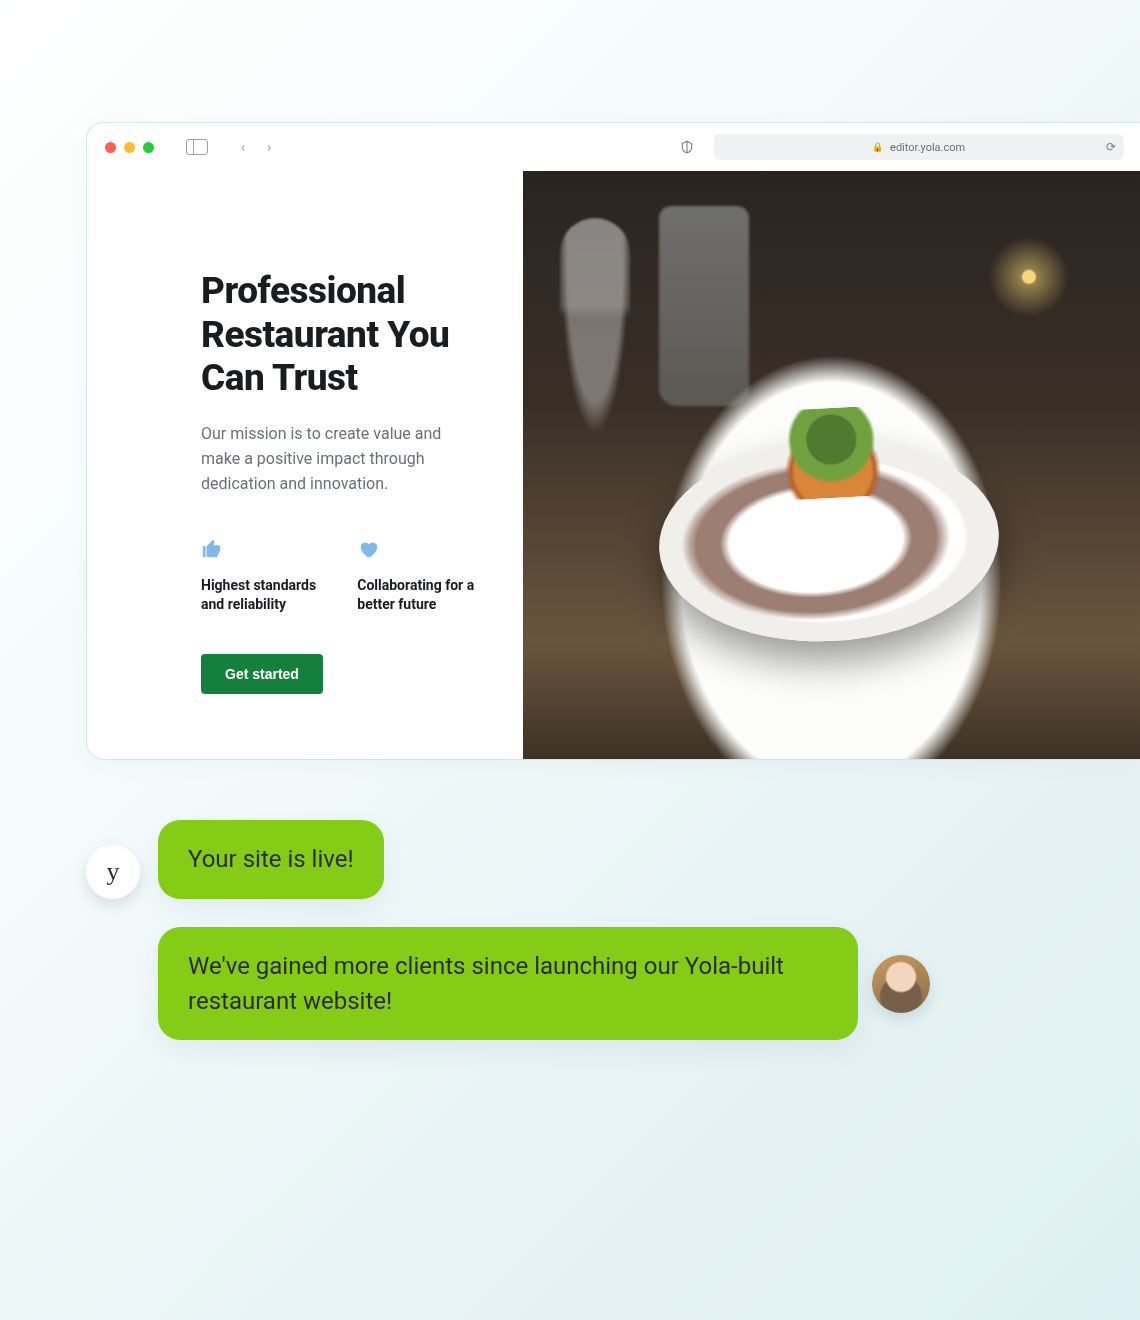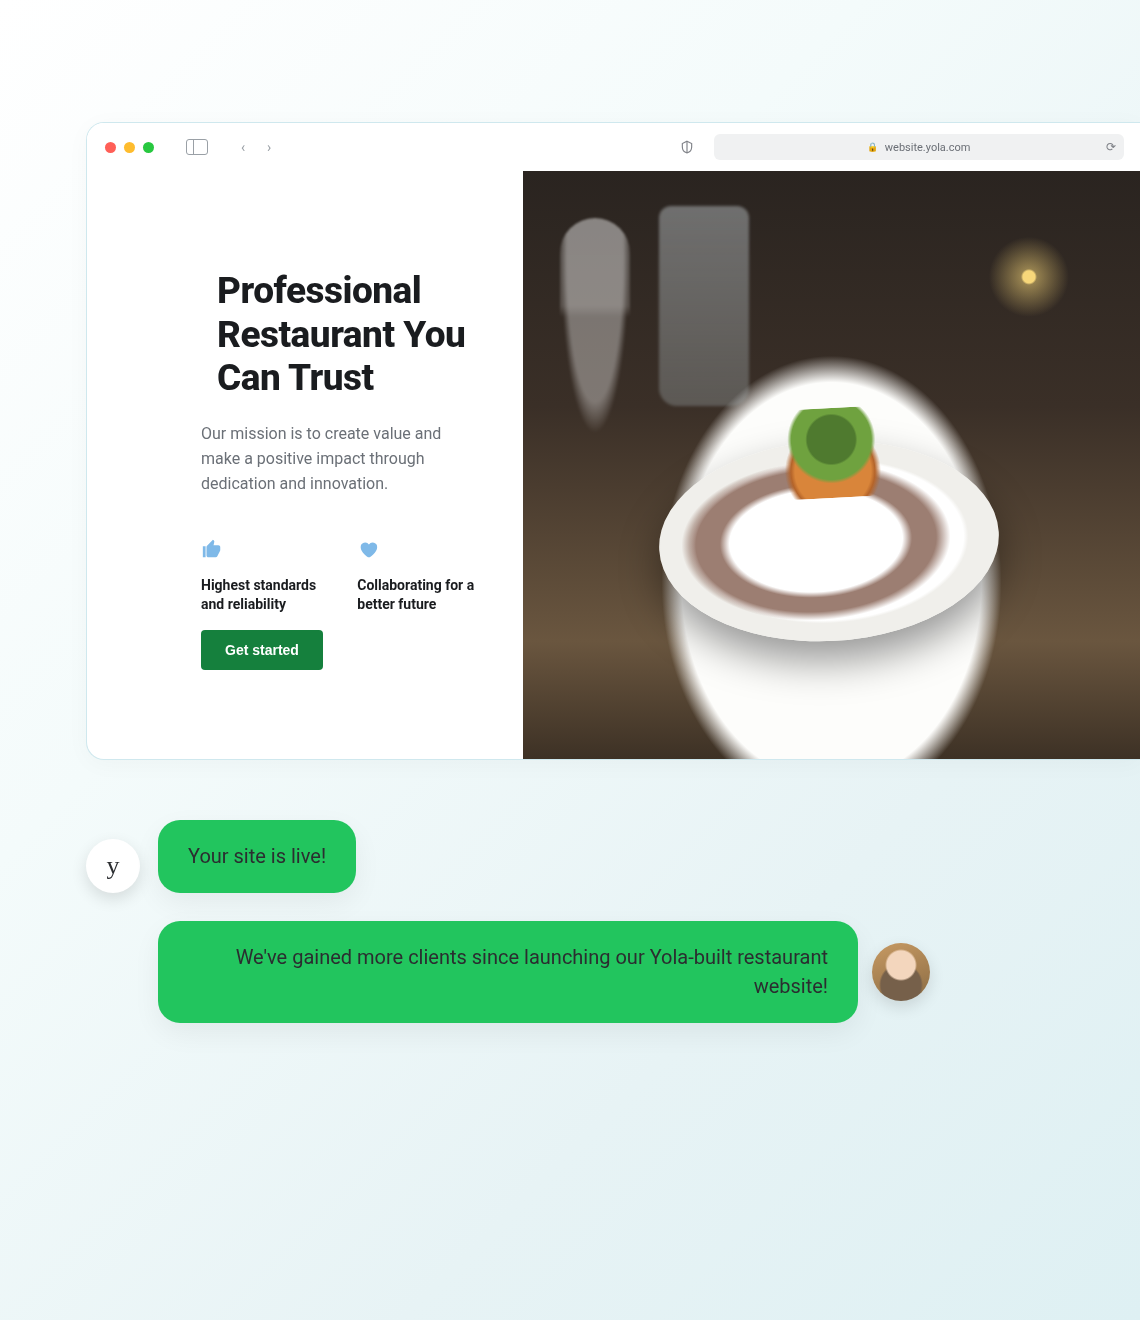--- a/index.html
+++ b/index.html
@@ -96,34 +96,33 @@
     flex: 0 0 436px;
     padding: 98px 40px 0 114px;
   }
   .page-left .headline {
     font-size: 37px;
     line-height: 1.18;
     font-weight: 800;
     letter-spacing: -0.5px;
     color: #1a1c1f;
     margin-bottom: 22px;
-    margin-left: 16px;
   }
   .page-left .mission {
     font-size: 16px;
     line-height: 1.55;
     color: #6b7077;
     max-width: 260px;
     margin-bottom: 42px;
   }
 
   .features {
     display: flex;
     gap: 28px;
-    margin-bottom: 16px;
+    margin-bottom: 40px;
   }
   .feature { max-width: 130px; }
   .feature .icon {
     color: #7fb9e8;
     margin-bottom: 16px;
     height: 22px;
   }
   .feature .icon svg { height: 22px; }
   .feature .label {
     font-size: 14px;
@@ -227,28 +226,27 @@
   .avatar-yola {
     width: 54px; height: 54px; border-radius: 50%; background:#fff;
     box-shadow: 0 6px 16px rgba(0,0,0,0.12);
     display:flex; align-items:center; justify-content:center;
     font-family: Georgia, 'Times New Roman', serif;
     font-size: 26px;
     color:#2b2d30;
   }
 
   .bubble {
-    background: #22c55e;
+    background: #84cc16;
     border-radius: 22px;
     padding: 22px 30px;
-    font-size: 20px;
+    font-size: 24px;
     color: #2b2d30;
     line-height: 1.45;
     box-shadow: 0 10px 28px rgba(0,0,0,0.06);
-    text-align: right;
   }
   .bubble.small { display:inline-block; }
   .bubble.wide  { max-width: 700px; }
   .avatar-photo {
     width: 58px; height: 58px; border-radius: 50%;
     background:
       radial-gradient(circle at 50% 38%, #f3d6bd 0 14px, transparent 16px),
       radial-gradient(circle at 50% 72%, #76604a 0 20px, transparent 22px),
       linear-gradient(160deg, #c79a63 0%, #8a6b43 100%);
     box-shadow: 0 6px 16px rgba(0,0,0,0.12);
@@ -283,21 +281,21 @@
 
     <span class="shield-icon">
       <svg viewBox="0 0 24 24" fill="none" stroke="currentColor" stroke-width="2">
         <path d="M12 2 L20 6 V12 C20 17 16.5 21 12 22 C7.5 21 4 17 4 12 V6 Z"></path>
         <path d="M12 2 V22"></path>
       </svg>
     </span>
 
     <div class="address-bar">
       <span class="lock-icon">🔒</span>
-      <span>website.yola.com</span>
+      <span>editor.yola.com</span>
       <span class="reload-icon">⟳</span>
     </div>
   </div>
 
   <div class="page">
     <div class="page-left">
       <h1 class="headline">Professional Restaurant You Can Trust</h1>
       <p class="mission">Our mission is to create value and make a positive impact through dedication and innovation.</p>
 
       <div class="features">

